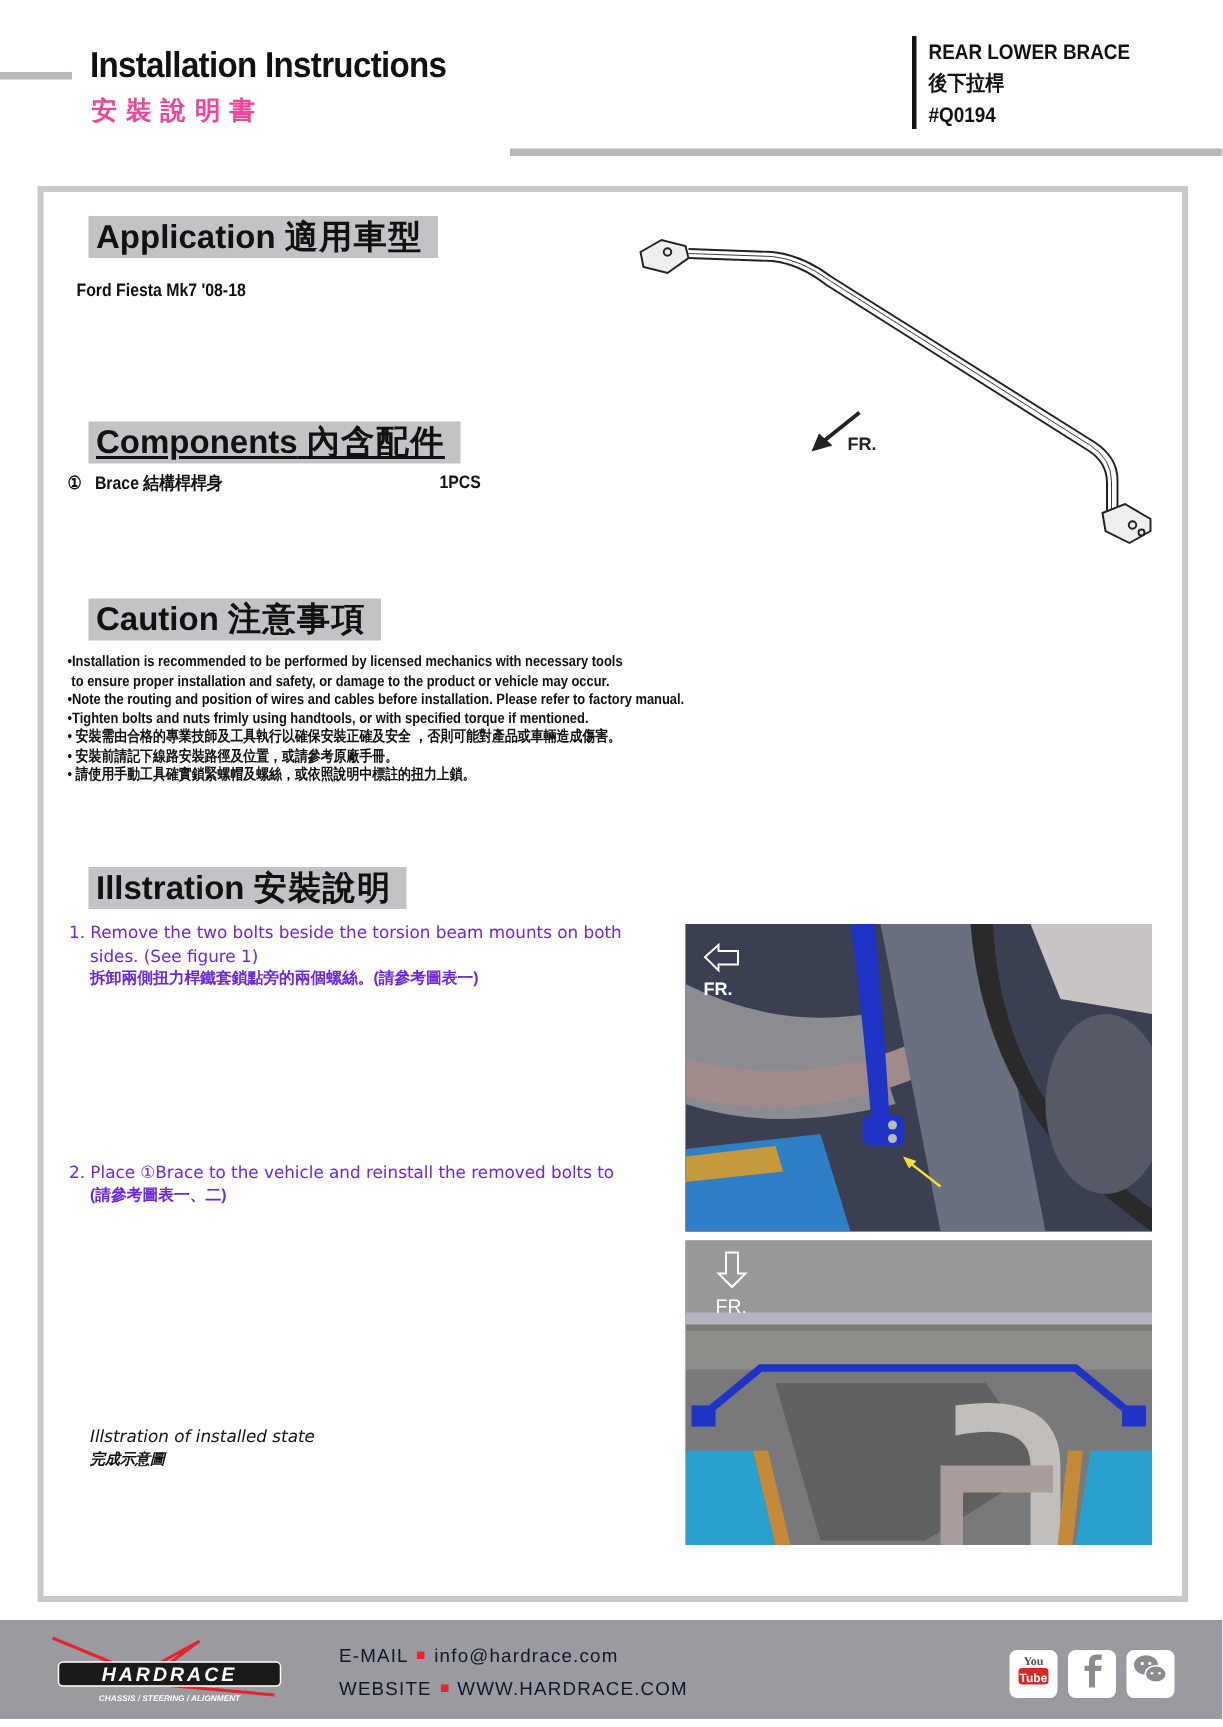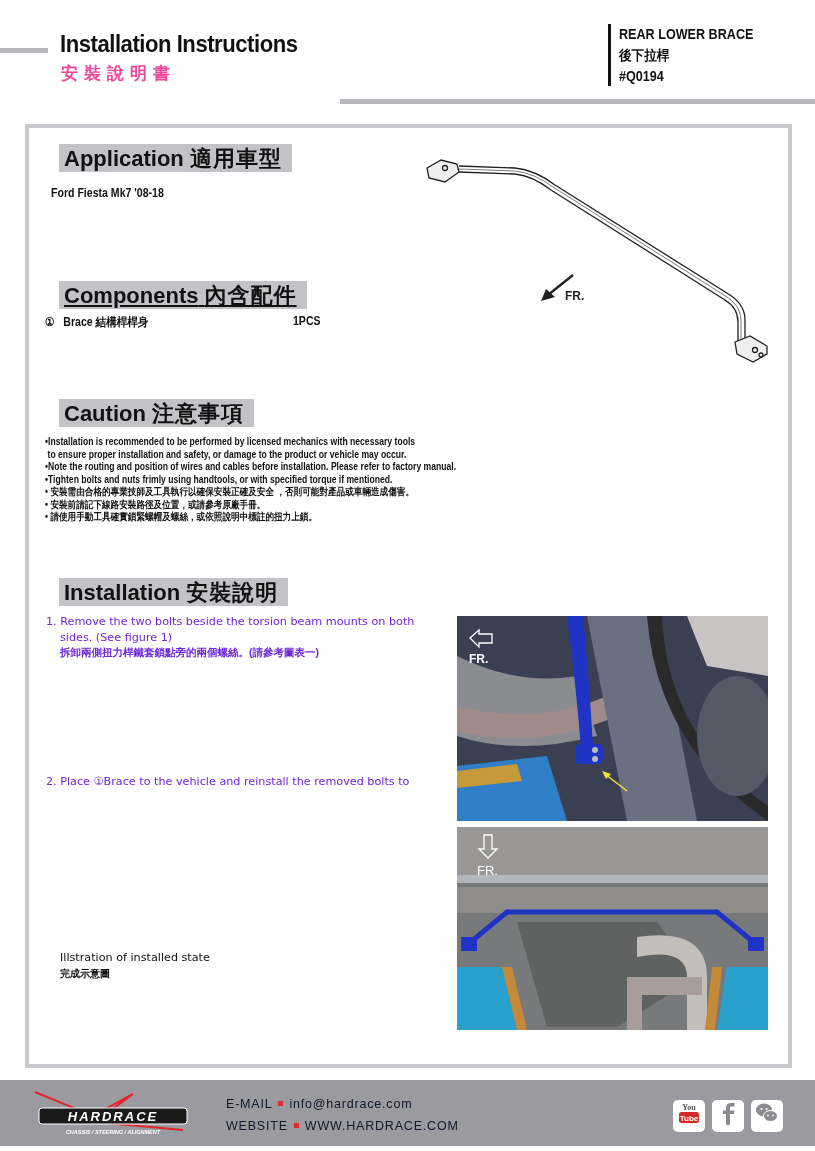--- a/index.html
+++ b/index.html
@@ -35,21 +35,21 @@
 
   
   .caution-list { position: absolute; left: 45px; top: 436px; font-size: 10px; line-height: 12.5px; font-weight: bold; transform: scaleX(0.86); transform-origin: left; white-space: nowrap; color: #111; }
   .caution-list div { white-space: nowrap; }
 
   
   .step { position: absolute; left: 46px; font-size: 12px; line-height: 15.5px; color: #6d28d9; width: 400px; }
   .step .en { font-weight: normal; font-family: "DejaVu Sans", sans-serif; font-size: 11.2px; }
   .step .zh { font-weight: bold; font-size: 10.5px; padding-left: 14px; }
   .step .en2 { padding-left: 14px; }
-  .illus { position: absolute; left: 60px; top: 950px; font-family: "DejaVu Sans", sans-serif; font-size: 11.2px; line-height: 15.5px; }
+  .illus { position: absolute; left: 60px; top: 950px; font-family: "DejaVu Sans", sans-serif; font-size: 11.2px; line-height: 15.5px; font-style: italic; }
   .illus .zh { font-weight: bold; font-size: 10px; }
 
   
   .photo { position: absolute; overflow: hidden; }
   .photo1 { left: 457px; top: 616px; width: 311px; height: 205px; background: #2c3347; }
   .photo2 { left: 457px; top: 827px; width: 311px; height: 203px; background: #6b6e6d; }
 
   
   .footer { position: absolute; left: 0; top: 1080px; width: 815px; height: 66px; background: #9b9aa0; }
   .logo { position: absolute; left: 33px; top: 10px; width: 160px; height: 50px; }
@@ -119,32 +119,33 @@
   <div>•Installation is recommended to be performed by licensed mechanics with necessary tools</div>
   <div style="padding-left:3px;"> to ensure proper installation and safety, or damage to the product or vehicle may occur.</div>
   <div>•Note the routing and position of wires and cables before installation. Please refer to factory manual.</div>
   <div>•Tighten bolts and nuts frimly using handtools, or with specified torque if mentioned.</div>
   <div>• 安裝需由合格的專業技師及工具執行以確保安裝正確及安全 ，否則可能對產品或車輛造成傷害。</div>
   <div>• 安裝前請記下線路安裝路徑及位置，或請參考原廠手冊。</div>
   <div>• 請使用手動工具確實鎖緊螺帽及螺絲，或依照說明中標註的扭力上鎖。</div>
 </div>
 
 <div class="sec-head" style="top:578px;">
-  <span>Installation</span>
+  <span>Illstration</span>
   <span class="zh">安裝說明</span>
 </div>
 
 <div class="step" style="top:614px;">
   <div class="en">1. Remove the two bolts beside the torsion beam mounts on both</div>
   <div class="en en2">sides. (See figure 1)</div>
   <div class="zh">拆卸兩側扭力桿鐵套鎖點旁的兩個螺絲。(請參考圖表一)</div>
 </div>
 
 <div class="step" style="top:774px;">
   <div class="en">2. Place ①Brace to the vehicle and reinstall the removed bolts to</div>
+  <div class="zh">(請參考圖表一、二)</div>
 </div>
 
 <div class="illus">
   <div>Illstration of installed state</div>
   <div class="zh">完成示意圖</div>
 </div>
 
 <div class="photo photo1">
   <svg width="311" height="205" viewBox="0 0 311 205">
     <rect width="311" height="205" fill="#3a3f52"></rect>

